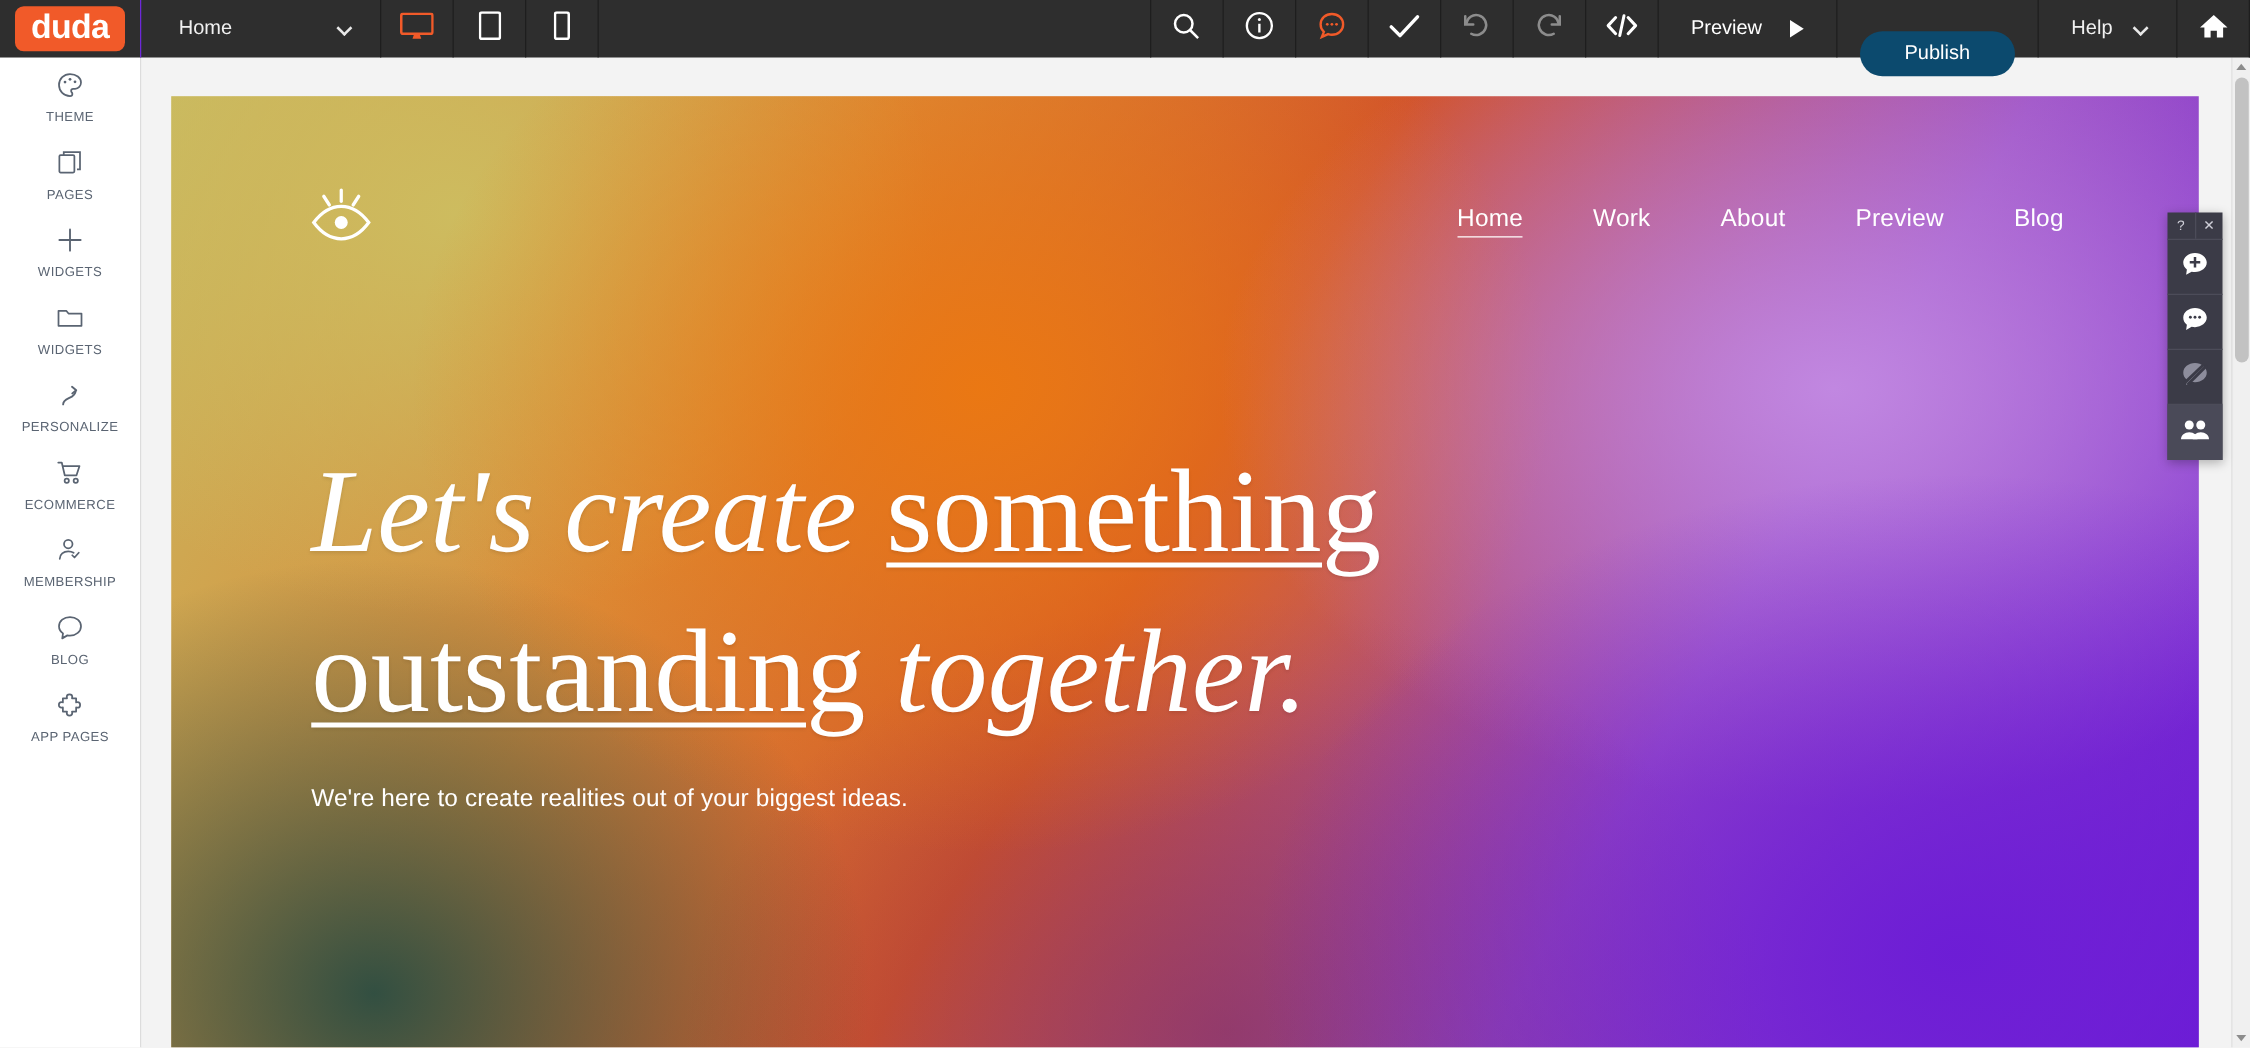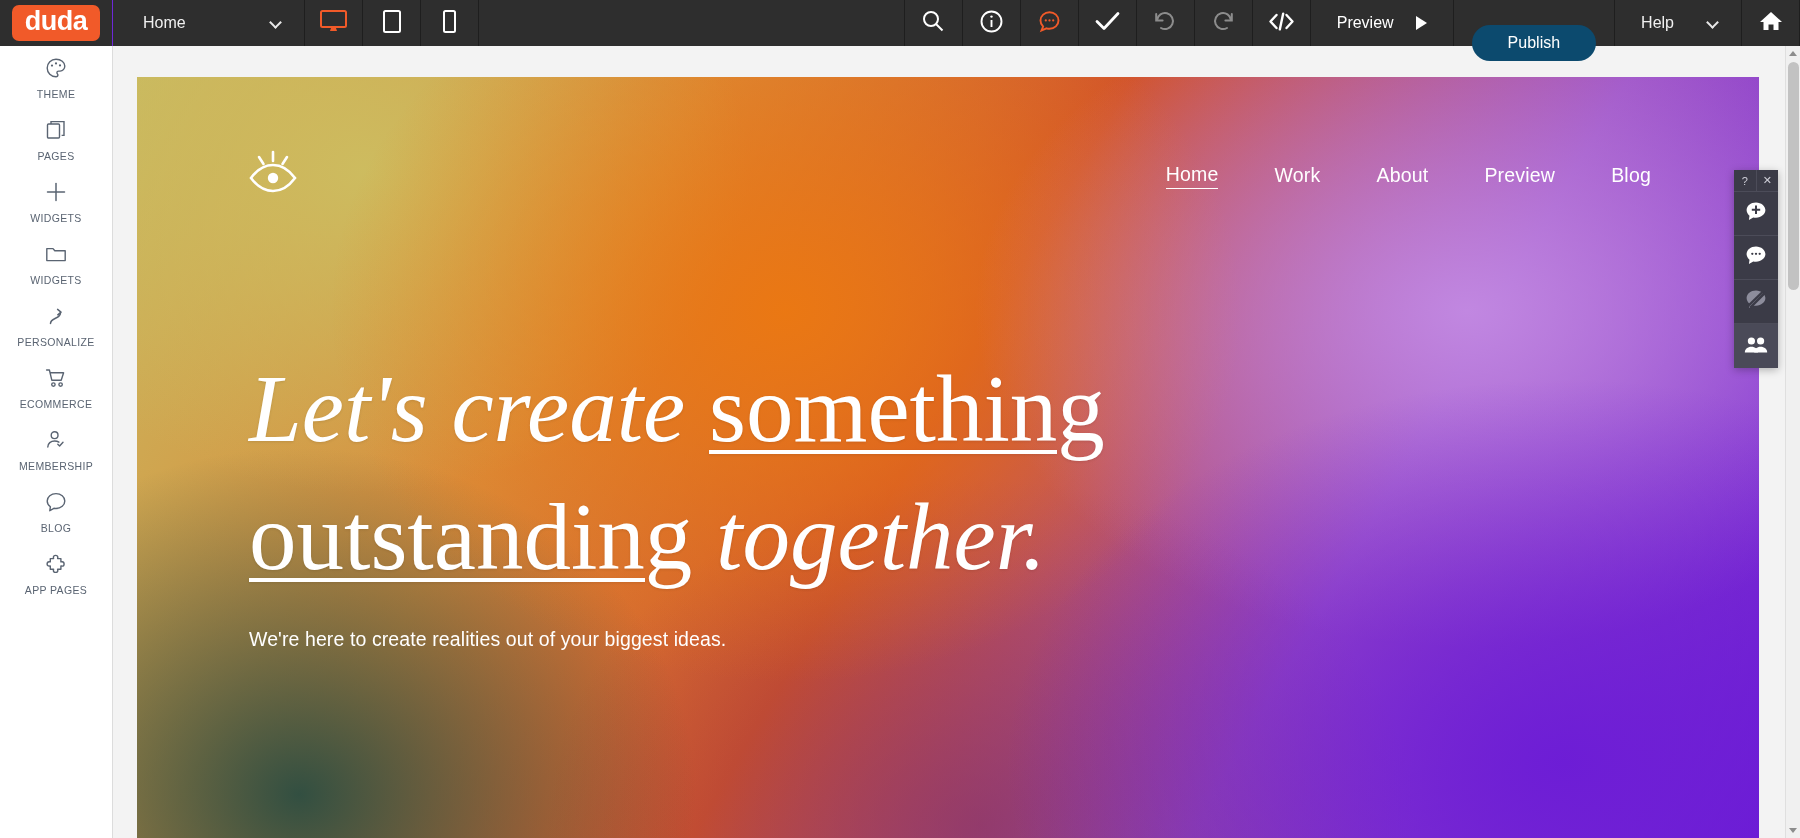--- a/index.html
+++ b/index.html
@@ -54,21 +54,21 @@
     display: flex; align-items: center; justify-content: center;
     padding: 0 18px; border-right: 1px solid #1e1e1e; height: 100%;
   }
   .publish-btn {
     background: #0c4a6e; color: #fff; border: none; border-radius: 999px;
     padding: 9px 36px; font-size: 16px; font-family: "Liberation Sans", sans-serif;
     cursor: pointer;
     margin-top: 40px;
   }
   .tb-help {
-    display: flex; align-items: center; gap: 34px; padding: 0 22px 0 26px;
+    display: flex; align-items: center; gap: 18px; padding: 0 22px 0 26px;
     color: #f0f0f0; font-size: 16px; border-right: 1px solid #1e1e1e; height: 100%;
   }
   .tb-home { width: 58px; }
 
   
   .sidebar {
     position: absolute; top: 46px; left: 0; width: 113px; height: 792px;
     background: #ffffff; border-right: 1px solid #dcdcdc;
     display: flex; flex-direction: column; align-items: center;
     z-index: 30;

